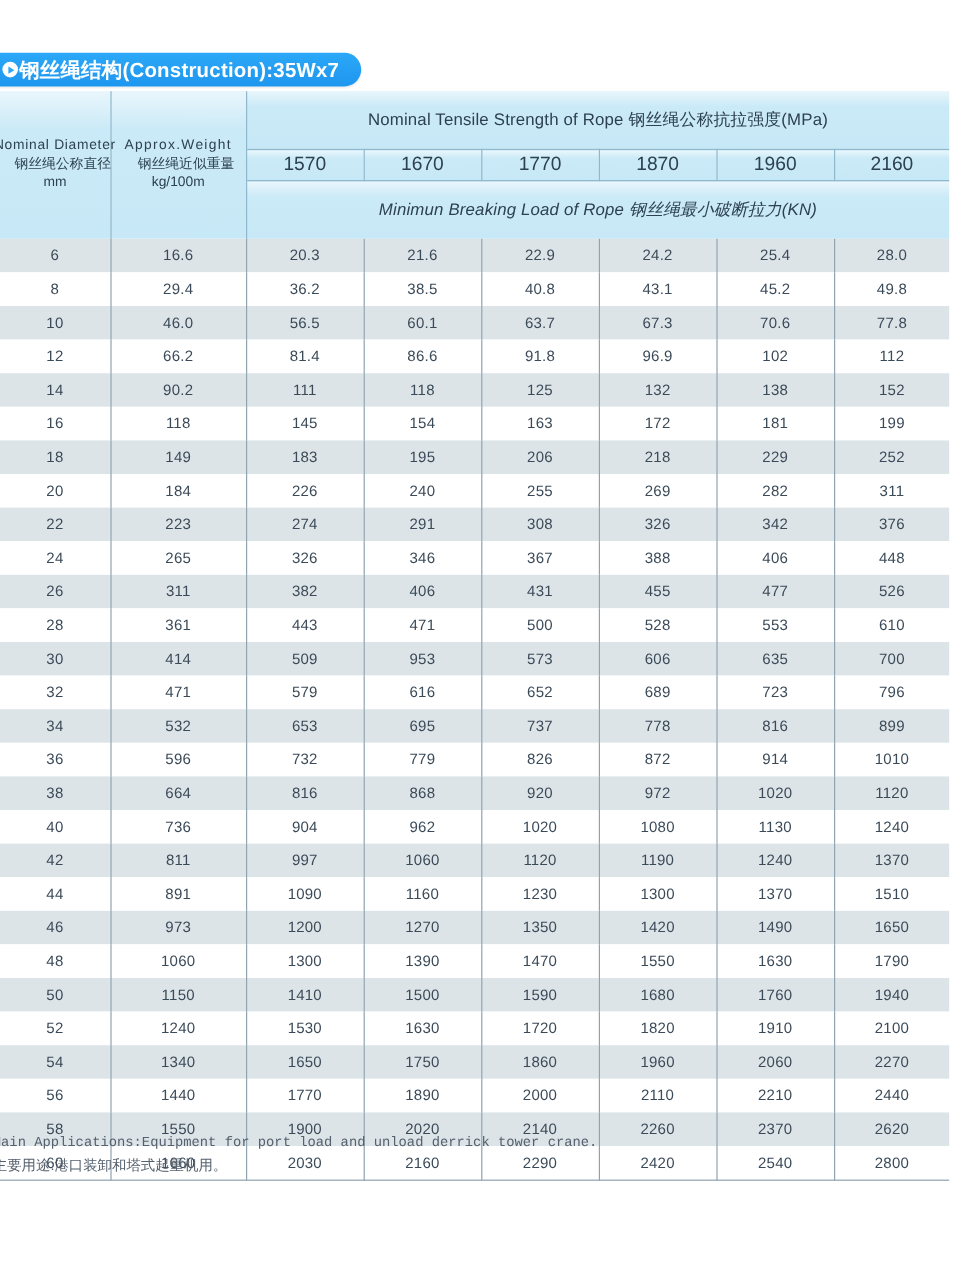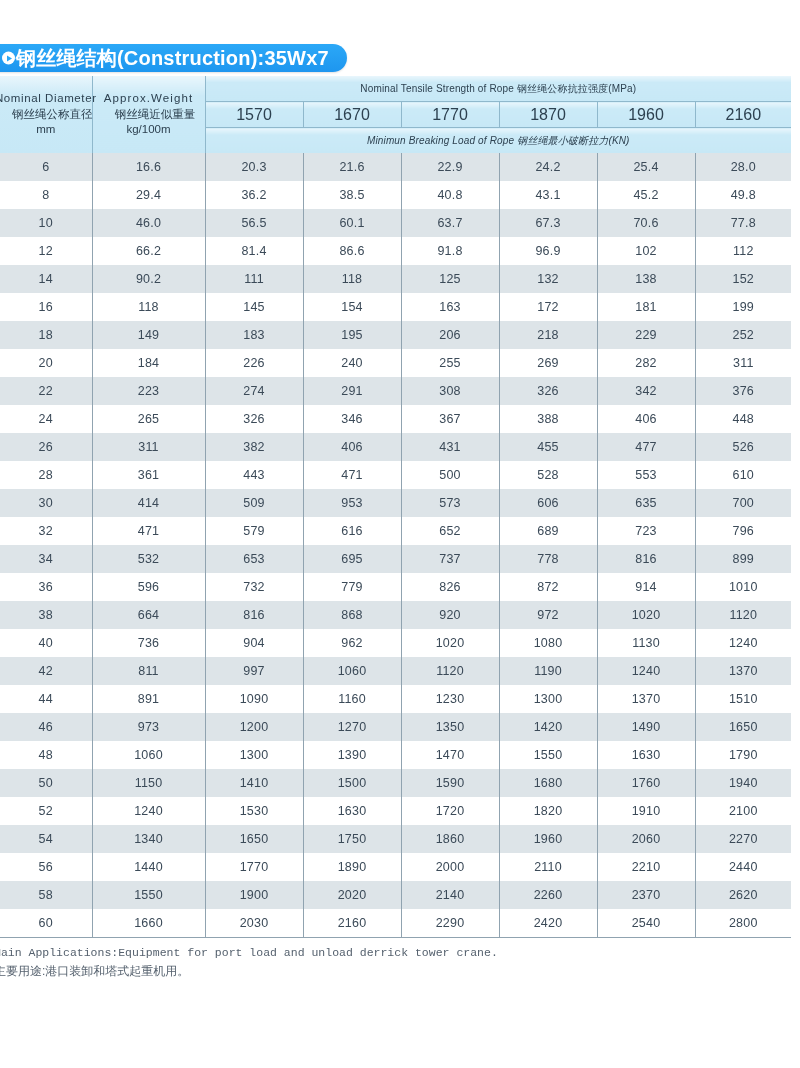--- a/index.html
+++ b/index.html
@@ -24,21 +24,21 @@
     height: 28px;
     padding: 0 18px 0 30px;
     display: flex;
     align-items: center;
     background: linear-gradient(#2ba8f7, #1e96ef);
     border-radius: 14px;
     box-shadow: 0 1px 2px rgba(0,0,0,.12);
   }
   #title-text {
     color: #ffffff;
-    font-size: 20px;
+    font-size: 17px;
     font-weight: bold;
     letter-spacing: .2px;
     white-space: nowrap;
     font-family: "Liberation Sans", sans-serif;
   }
   #play-icon {
     position: absolute;
     left: 16px;
     top: 50%;
     transform: translateY(-50%);
@@ -91,22 +91,22 @@
     align-items: center;
     justify-content: center;
     line-height: 1.38;
   }
   .hdr-en { letter-spacing: .6px; white-space: nowrap; }
   .hdr-cn { white-space: nowrap; margin-left: 13px; }
   .hdr-un { white-space: nowrap; }
   .hdr-wide { letter-spacing: 1.1px; }
 
   td.tens-title, td.brk-title {
-    height: 25px;
-    font-size: 10px;
+    height: 48px;
+    font-size: 14px;
     letter-spacing: .15px;
     border-bottom: 1px solid #8fb8cc;
   }
   td.brk-title { border-bottom: none; font-style: italic; }
   td.tens-val {
     height: 25px;
     font-size: 16px;
     border-right: 1px solid #8fb8cc;
     border-bottom: 1px solid #8fb8cc;
   }

